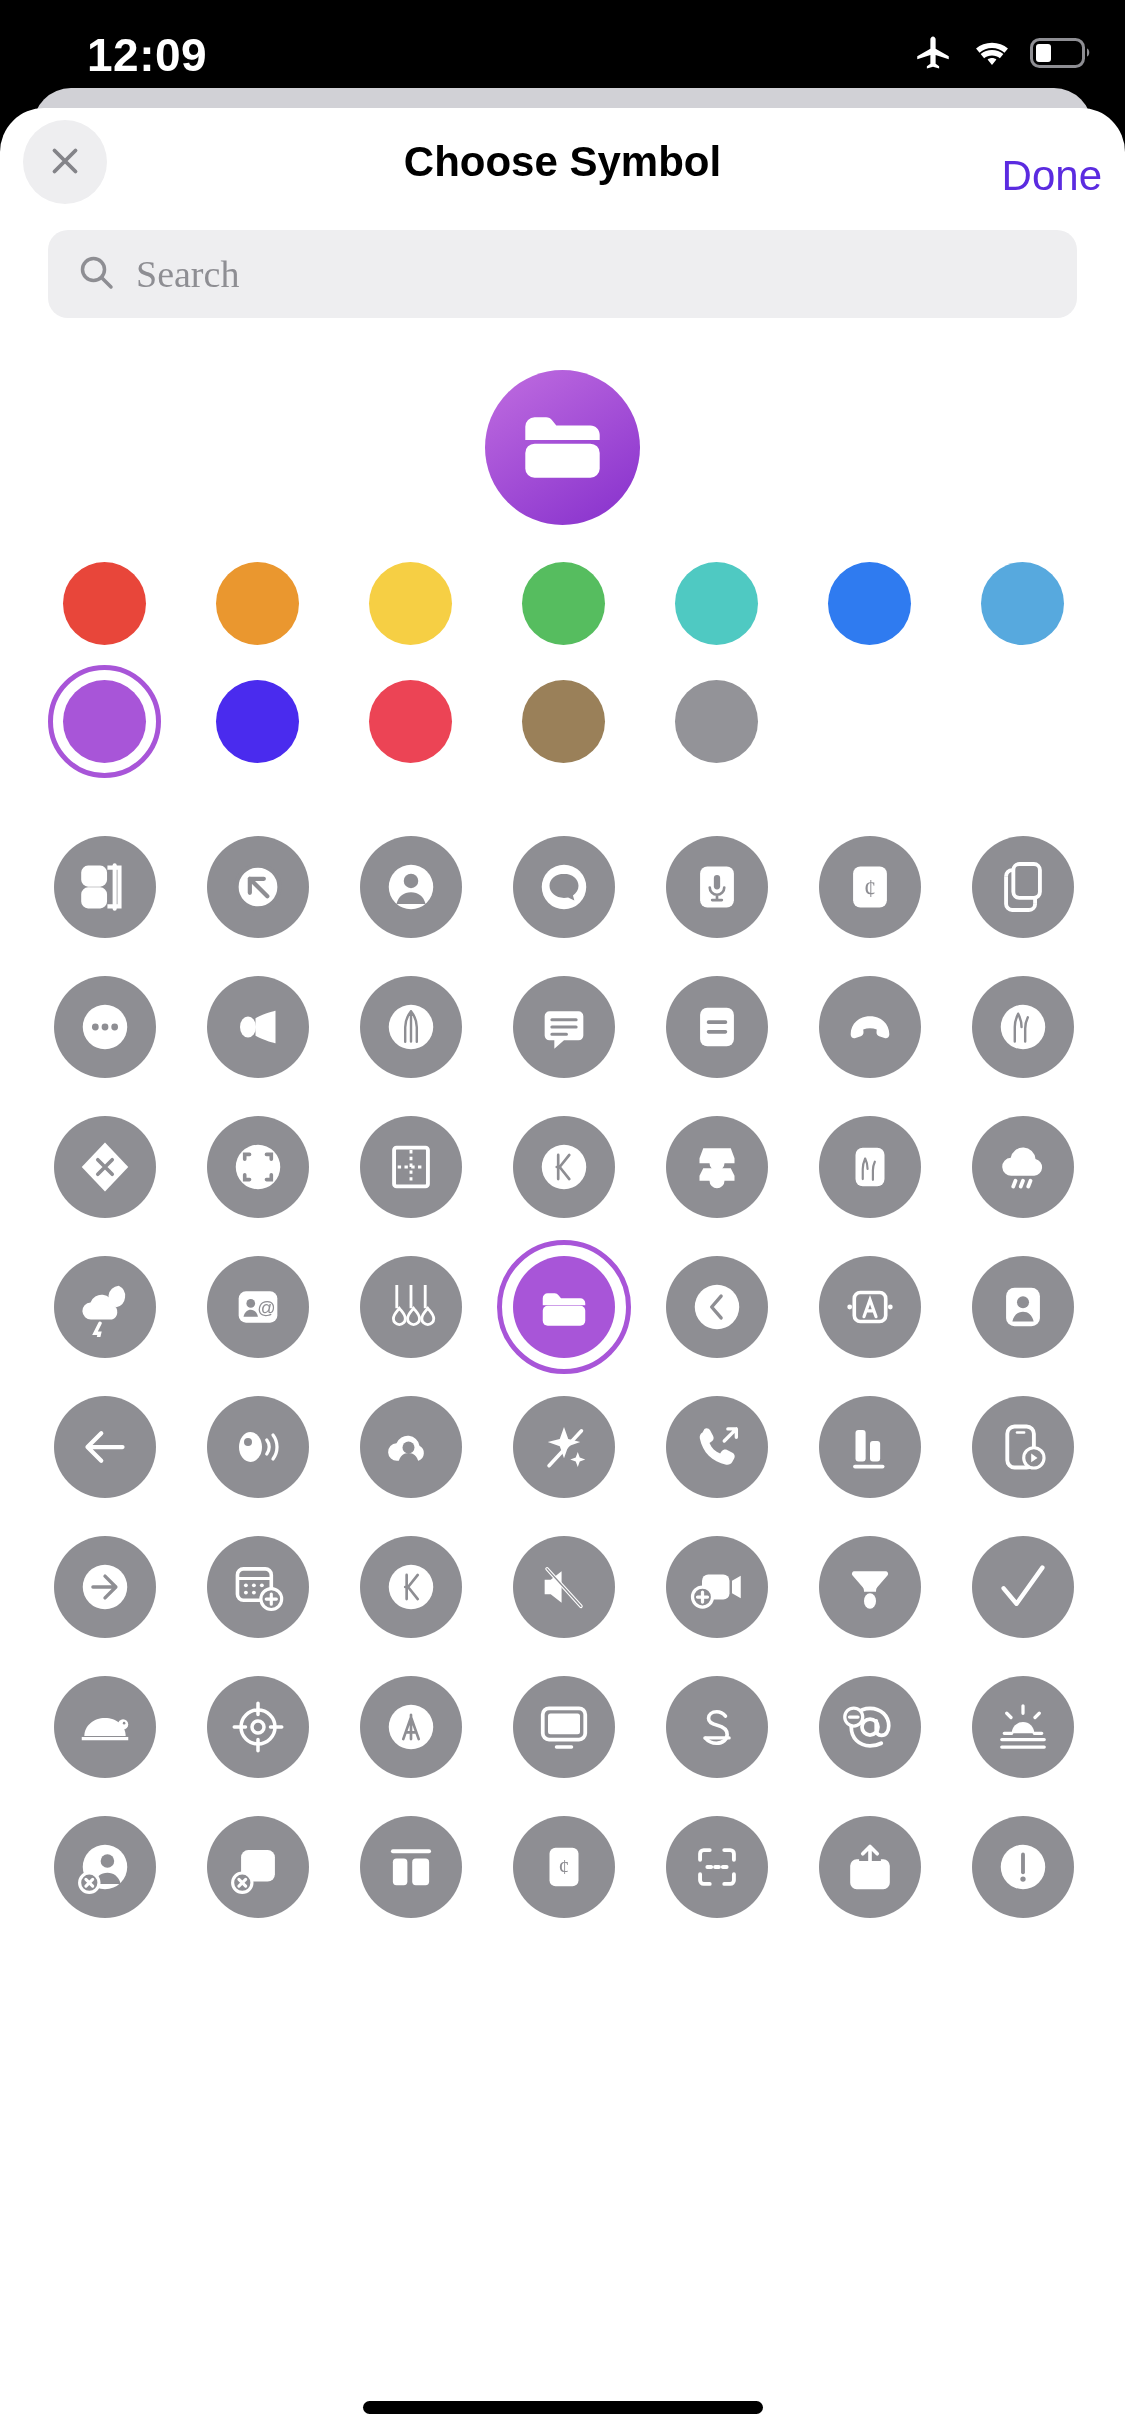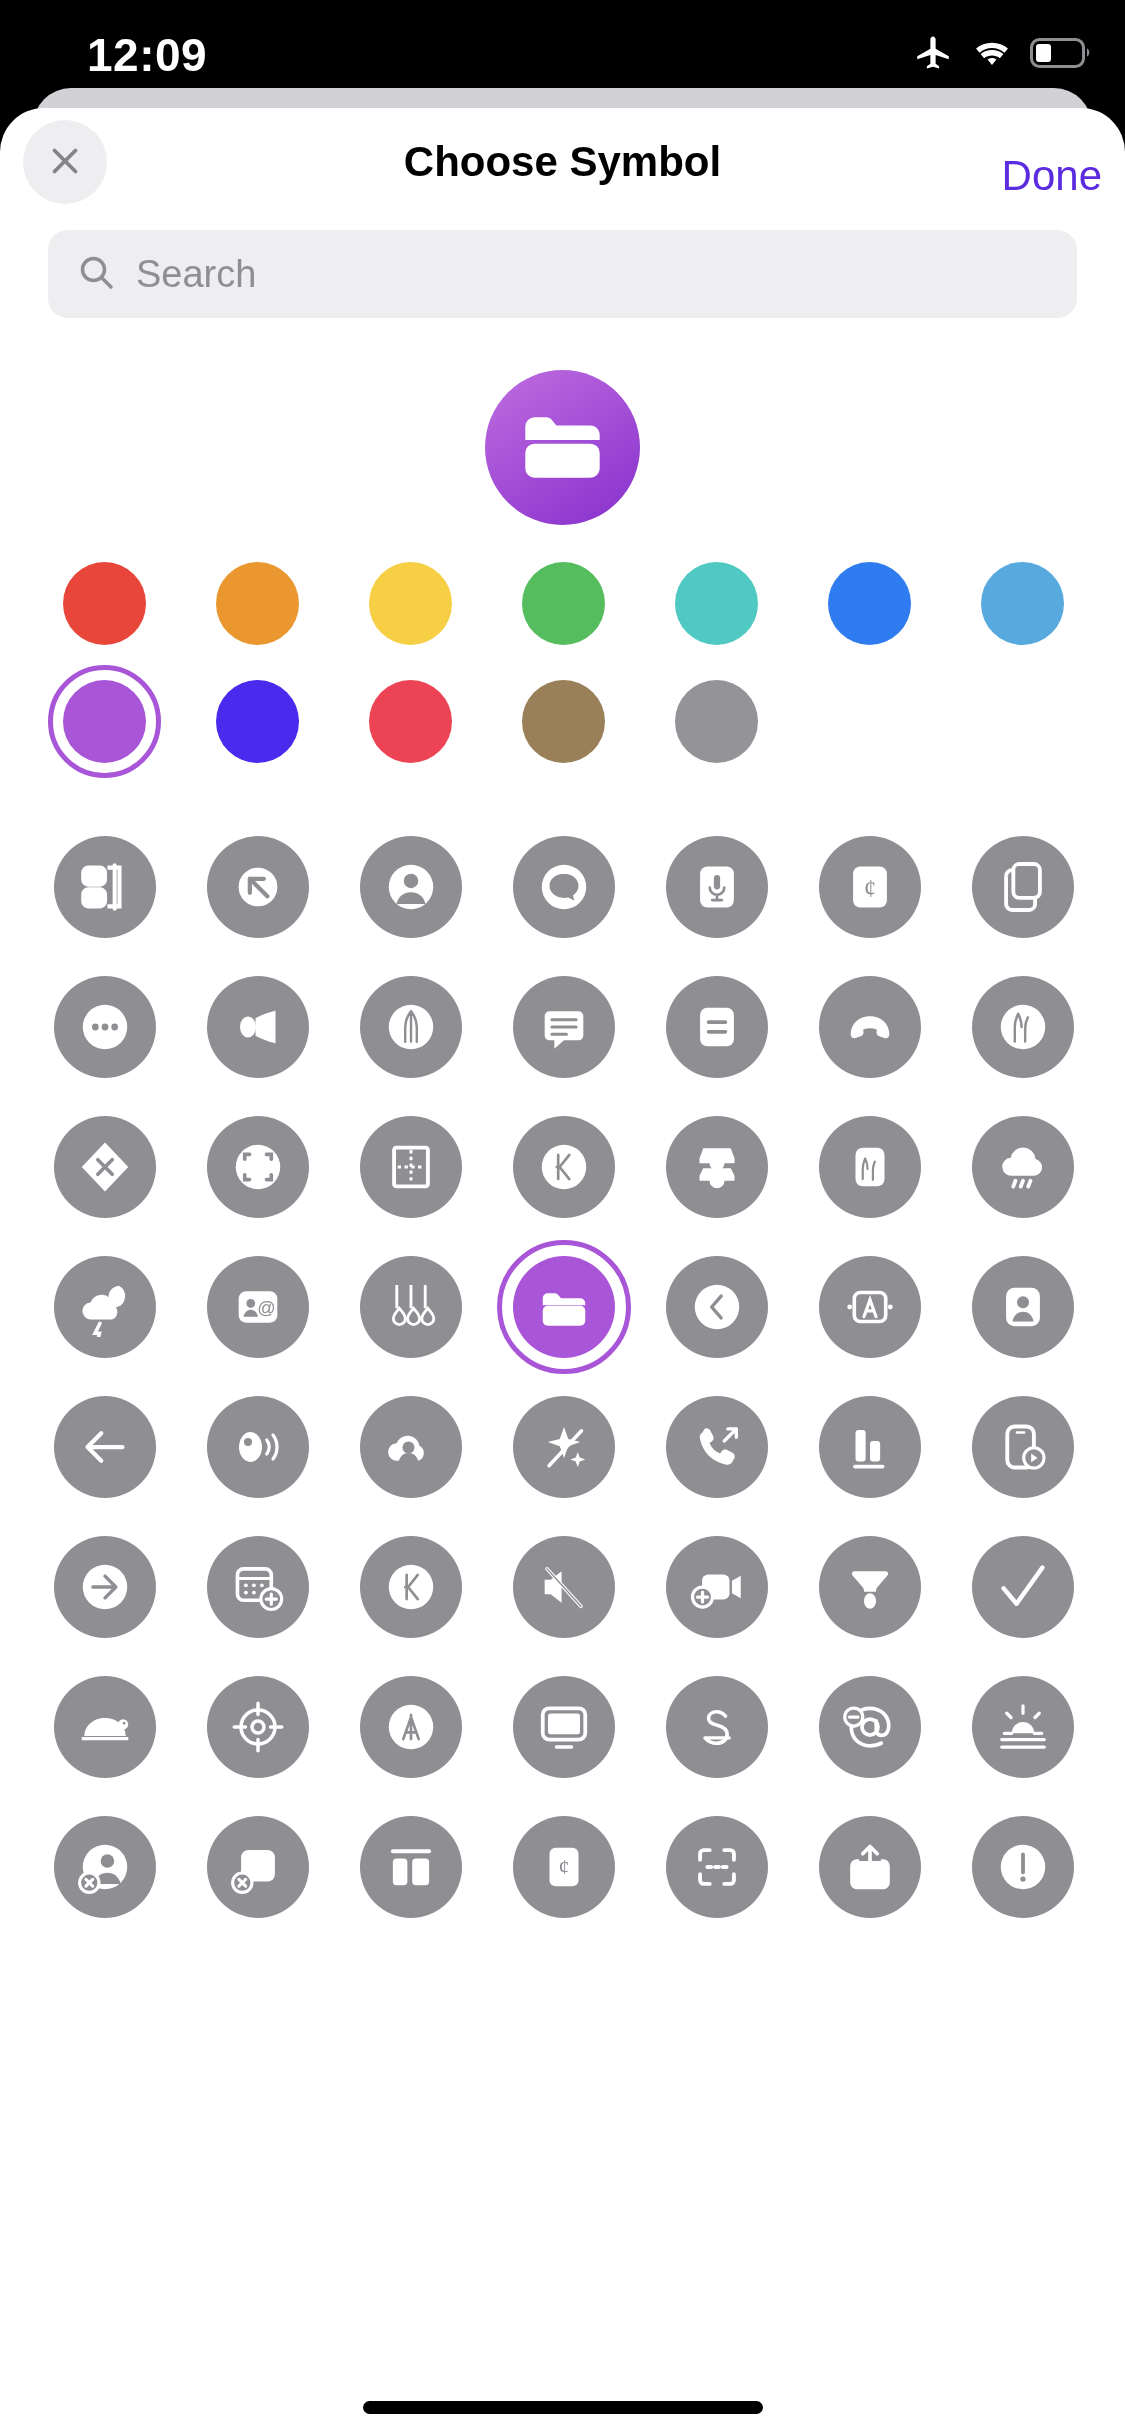--- a/index.html
+++ b/index.html
@@ -52,21 +52,21 @@
   }
 
   
   .search-wrap { padding:14px 48px 0; }
   .search-bar {
     height:88px; background:#eeeef0; border-radius:20px;
     display:flex; align-items:center; gap:20px; padding:0 28px;
   }
   .search-input {
     border:none; background:transparent; outline:none; flex:1;
-    font-size:38px; color:#7f1d1d; font-family:Liberation Sans, sans-serif;
+    font-size:38px; color:#7f1d1d; font-family:Liberation Serif, serif;
   }
   .search-input::placeholder { color:#8e8e93; }
 
   
   .preview-wrap { display:flex; justify-content:center; padding:52px 0 26px; }
   .preview-circle {
     width:155px; height:155px; border-radius:50%;
     display:flex; align-items:center; justify-content:center;
   }
 

